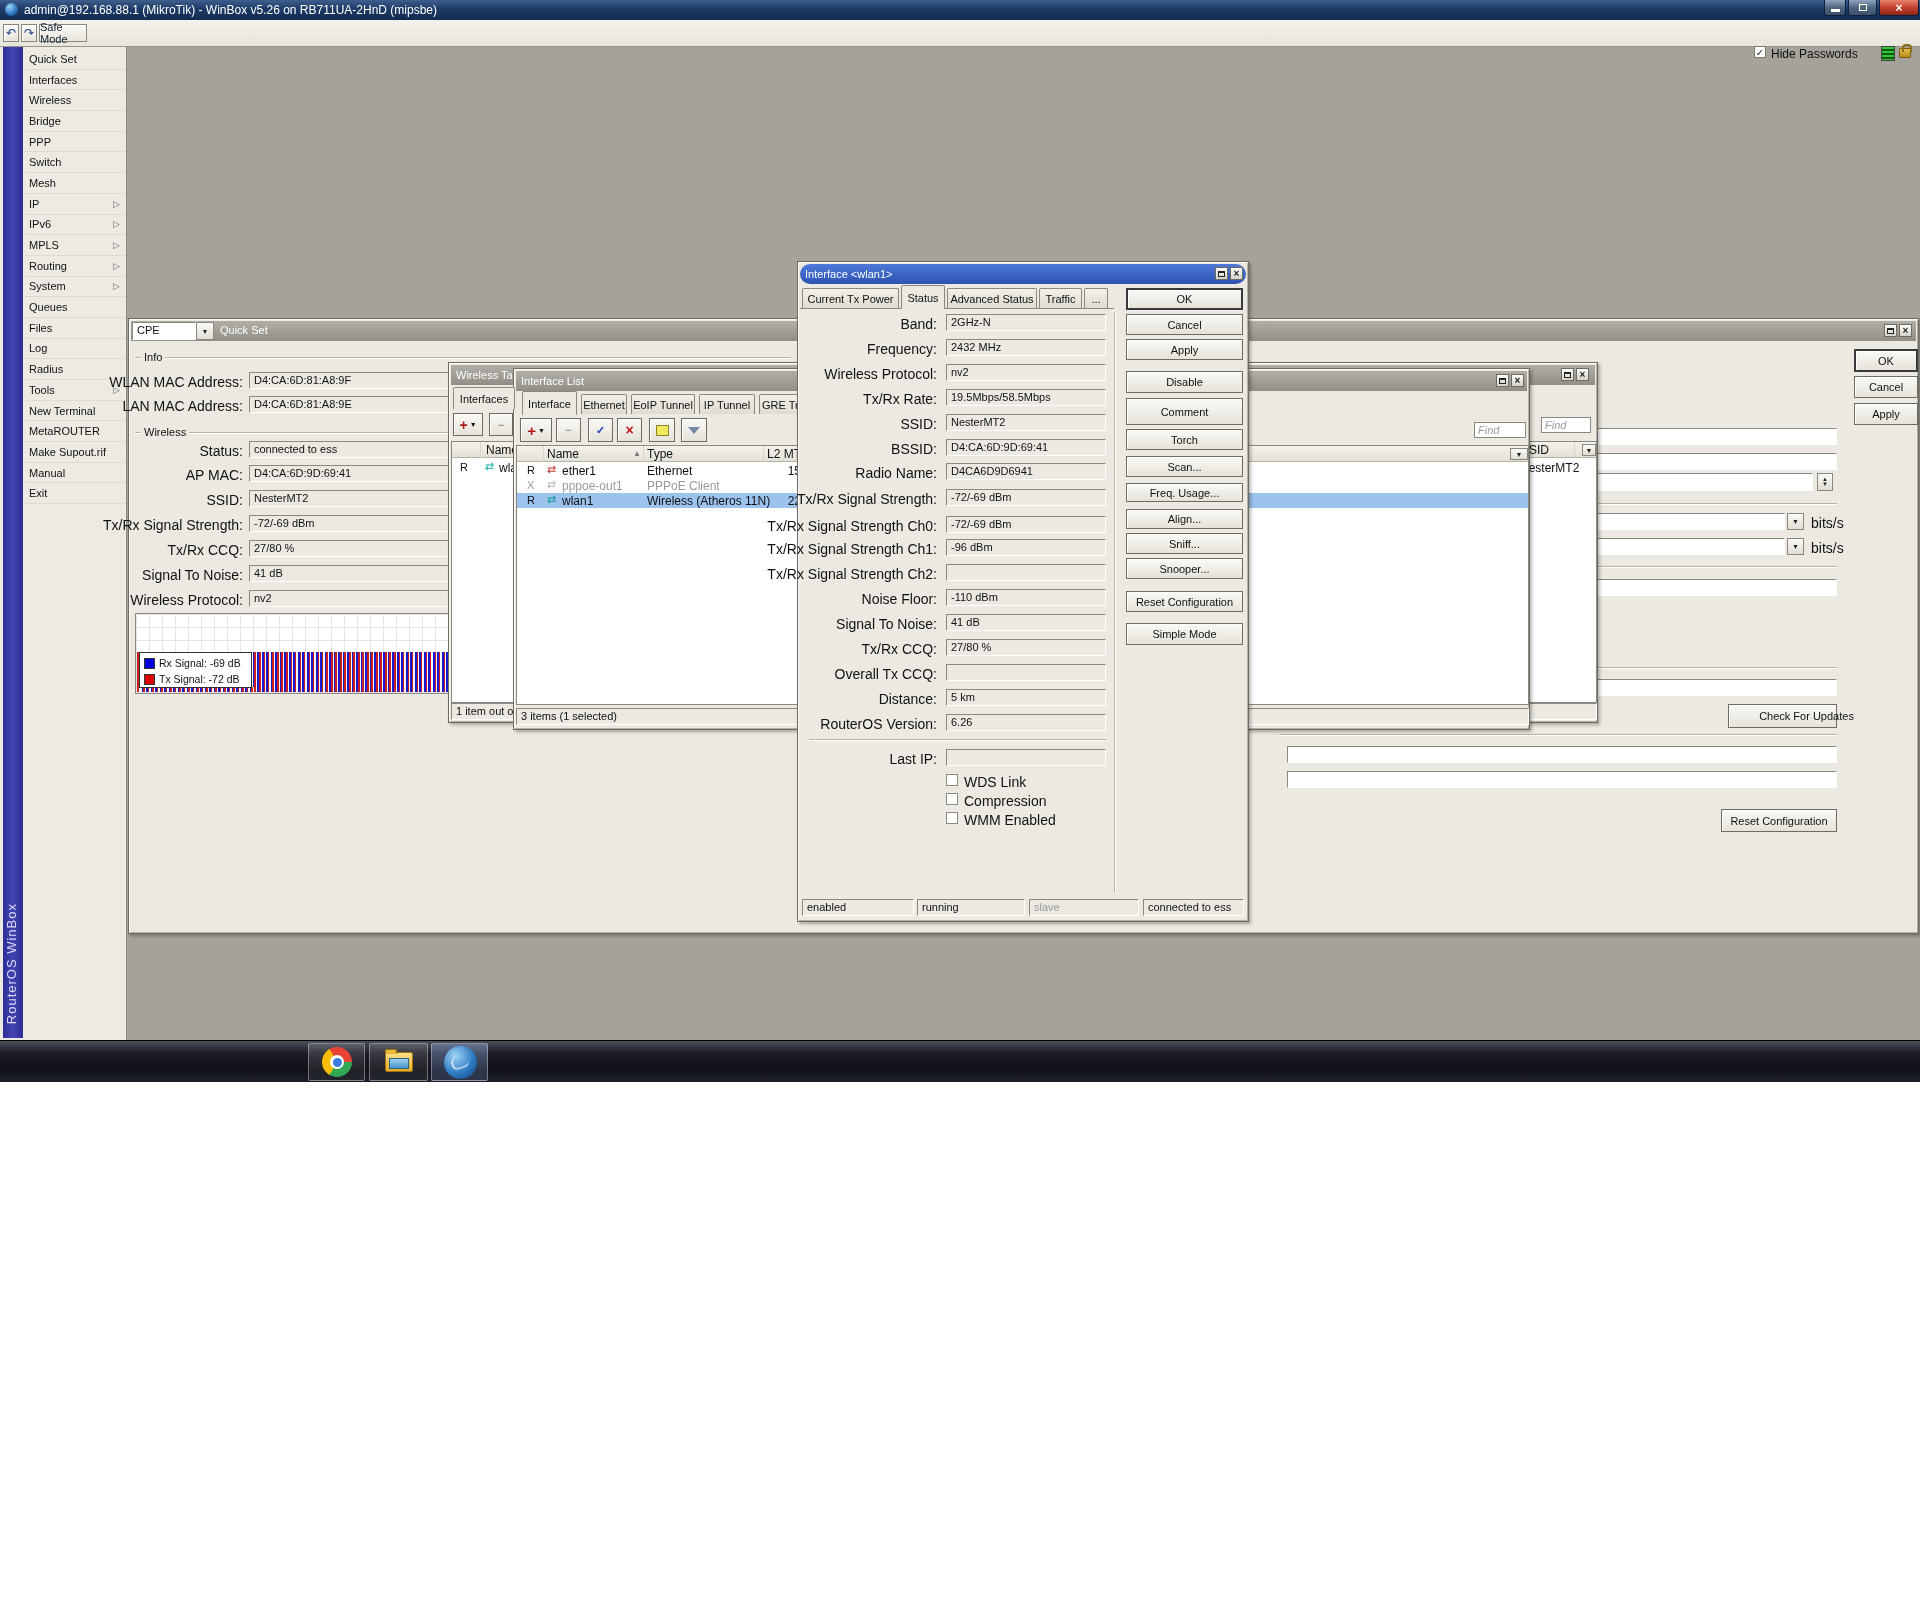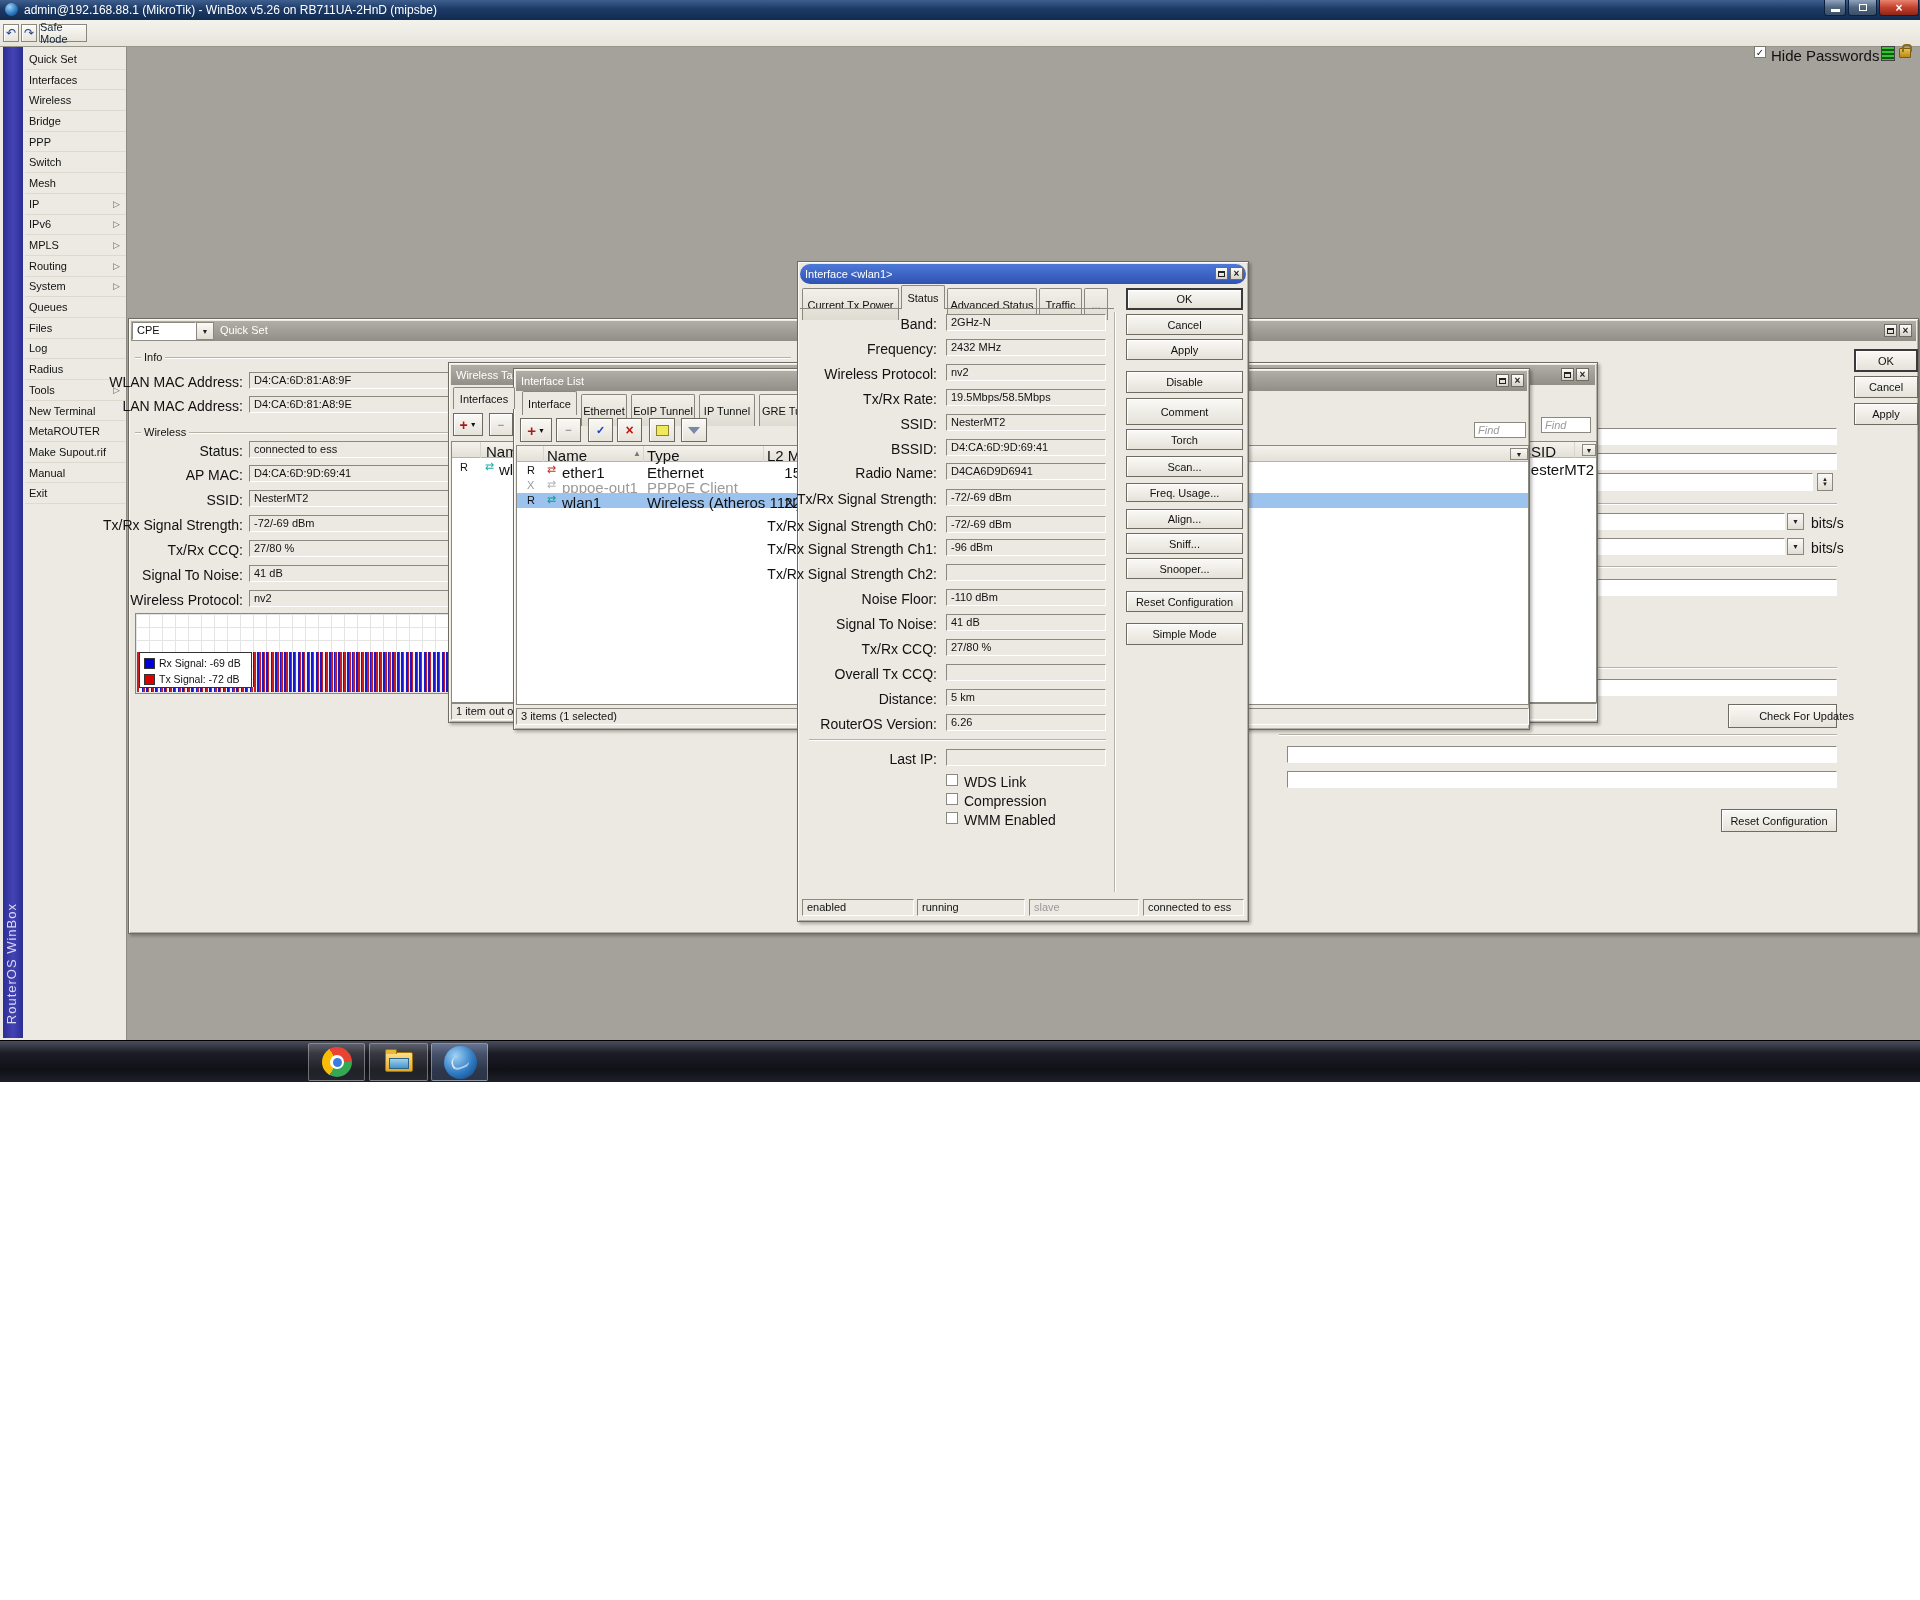--- a/index.html
+++ b/index.html
@@ -1,20 +1,20 @@
 <!DOCTYPE html>
 <html><head>
 <meta charset="utf-8">
 <style>
   html,body{margin:0;padding:0;background:#fff;}
   *{box-sizing:border-box;font-family:"Liberation Sans",sans-serif;}
   #stage{position:relative;width:1920px;height:1600px;background:#fff;overflow:hidden;}
   #screen{position:absolute;left:0;top:0;width:1920px;height:1082px;background:#A5A29B;}
   .abs{position:absolute;}
-  .t11{font-size:15px;color:#111;white-space:nowrap;}
+  .t11{font-size:12px;color:#111;white-space:nowrap;}
 
   
   #titlebar{left:0;top:0;width:1920px;height:20px;background:linear-gradient(180deg,#3e5f8e 0%,#1d3a66 45%,#122b50 100%);}
   #app-icon{left:5px;top:3px;width:13px;height:13px;border-radius:50%;background:radial-gradient(circle at 35% 30%,#9fd2f5,#2f7cc4 55%,#0e3a72);}
   #app-title{left:24px;top:3px;font-size:12px;color:#fff;white-space:nowrap;}
   .cap-btn{top:0;height:16px;border:1px solid #0d1f3c;border-top:none;border-radius:0 0 3px 3px;background:linear-gradient(180deg,#8fa3bd,#50667f 50%,#3a4f68);display:flex;align-items:center;justify-content:center;color:#fff;font-size:10px;}
   #btn-close-app{background:linear-gradient(180deg,#e8836f,#c3422e 50%,#8f2416);font-size:12px;font-weight:bold;}
   .cap-glyph{width:8px;height:7px;border:1px solid #fff;background:transparent;}
   .cap-min{width:9px;height:3px;background:#fff;border:none;margin-top:6px;}
 
@@ -41,21 +41,21 @@
   .wtitle{position:absolute;left:2px;right:2px;top:2px;height:20px;color:#fff;font-size:11px;display:flex;align-items:center;padding-left:5px;}
   .wt-gray{background:linear-gradient(180deg,#B0AEA7,#908E86);}
   .wt-blue{background:linear-gradient(180deg,#4E79D9,#2E52B2);border-radius:10px;}
   .wbtn{position:absolute;width:13px;height:13px;background:linear-gradient(180deg,#FDFDFB,#D4D1C8);border:1px solid #6E6C62;display:flex;align-items:center;justify-content:center;color:#222;font-size:10px;font-weight:bold;line-height:1;}
   .rest-glyph{width:7px;height:6px;border:1px solid #222;border-top-width:2px;}
   .fld{position:absolute;height:17px;background:#ECE9E2;border:1px solid;border-color:#8B897F #FFFFFF #FFFFFF #8B897F;font-size:11px;padding:1px 4px;white-space:nowrap;overflow:hidden;color:#111;}
   .fld.white{background:#fff;}
   .rlab{position:absolute;font-size:14px;color:#111;white-space:nowrap;}
   .btn{position:absolute;background:linear-gradient(180deg,#FAF9F6,#E5E2D9);border:1px solid #6E6C62;box-shadow:inset 1px 1px 0 #fff;font-size:11px;color:#111;display:flex;align-items:center;justify-content:center;white-space:nowrap;}
   .btn.default{border:2px solid #3A3A3A;}
-  .tab{position:absolute;height:32px;background:linear-gradient(180deg,#F2F0EA,#DEDBD1);border:1px solid #8A887E;border-bottom:none;border-radius:2px 2px 0 0;font-size:11px;display:flex;align-items:center;justify-content:center;color:#111;white-space:nowrap;}
+  .tab{position:absolute;height:20px;background:linear-gradient(180deg,#F2F0EA,#DEDBD1);border:1px solid #8A887E;border-bottom:none;border-radius:2px 2px 0 0;font-size:11px;display:flex;align-items:center;justify-content:center;color:#111;white-space:nowrap;}
   .tab.active{background:#ECE9E2;z-index:3;}
   .etch{position:absolute;border-top:1px solid #B5B2A7;border-bottom:1px solid #FFF;height:0;}
   .groupcap{position:absolute;font-size:11px;color:#111;background:#ECE9E2;padding:0 3px;z-index:1;}
   .statusbar-cell{position:absolute;height:17px;border:1px solid;border-color:#8B897F #FFF #FFF #8B897F;font-size:11px;padding:1px 4px;color:#111;white-space:nowrap;overflow:hidden;}
   .find{position:absolute;width:52px;height:16px;border:1px solid #8B897F;background:#fff;font-size:11px;padding:0 3px;}
   .find::placeholder{color:#9a9a9a;font-style:italic;}
   .vsep{position:absolute;width:0;border-left:1px solid #B5B2A7;border-right:1px solid #FFF;}
   .colline{position:absolute;width:1px;background:#D8D5CC;}
   .hdr{position:absolute;height:16px;background:linear-gradient(180deg,#F4F2EC,#E3E0D7);border-bottom:1px solid #B5B2A7;font-size:11px;color:#111;}
   .dropbtn{position:absolute;background:linear-gradient(180deg,#FBFAF7,#E0DDD4);border:1px solid #8A887E;display:flex;align-items:center;justify-content:center;font-size:7px;color:#222;}

